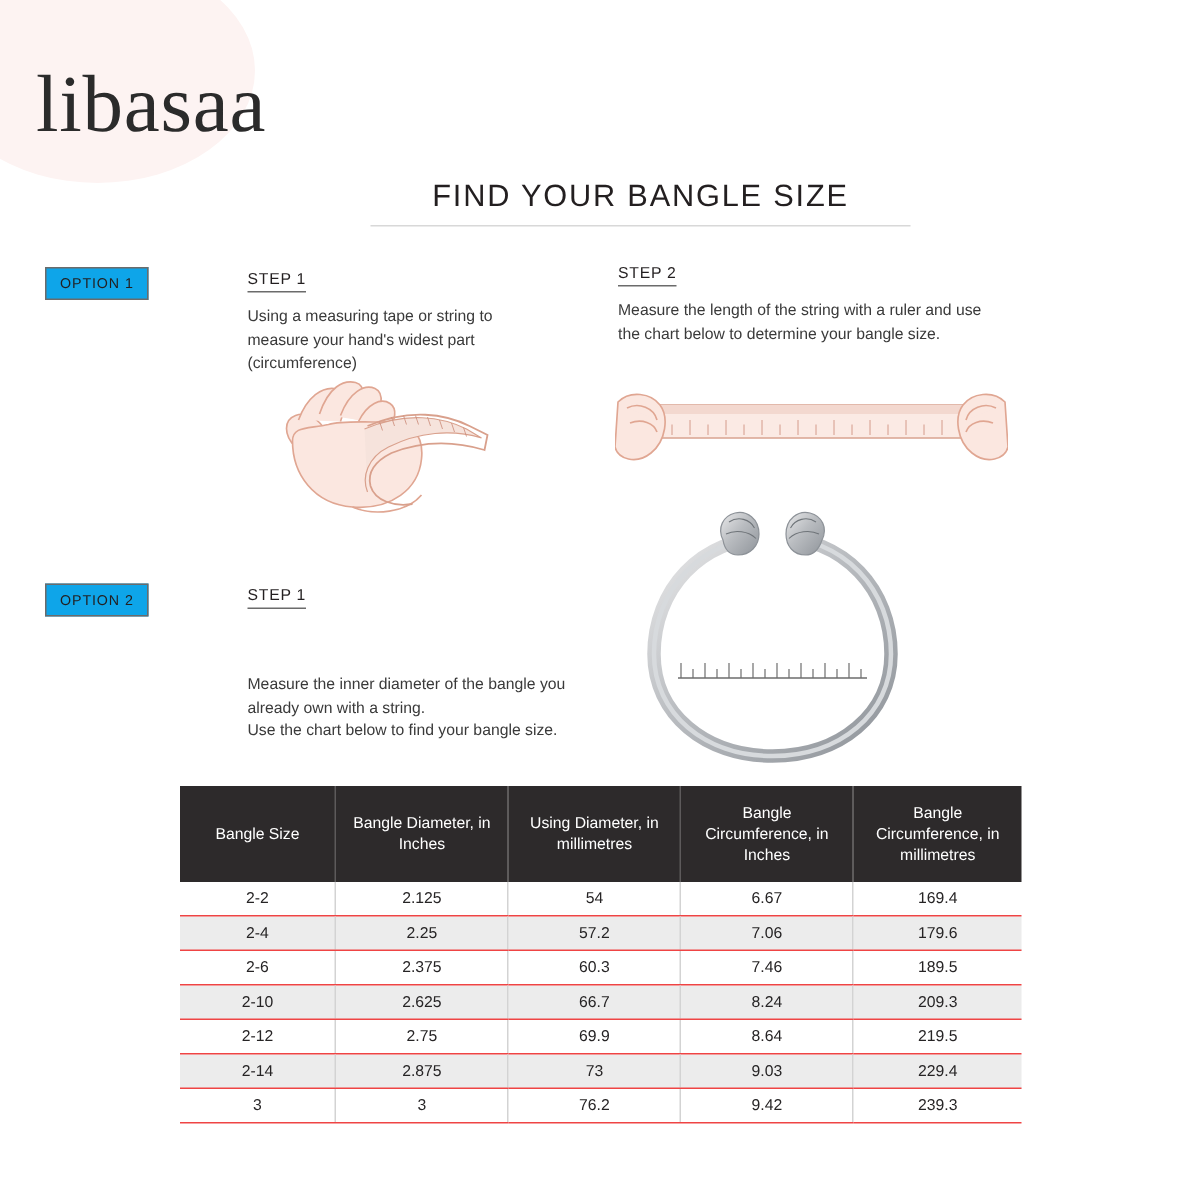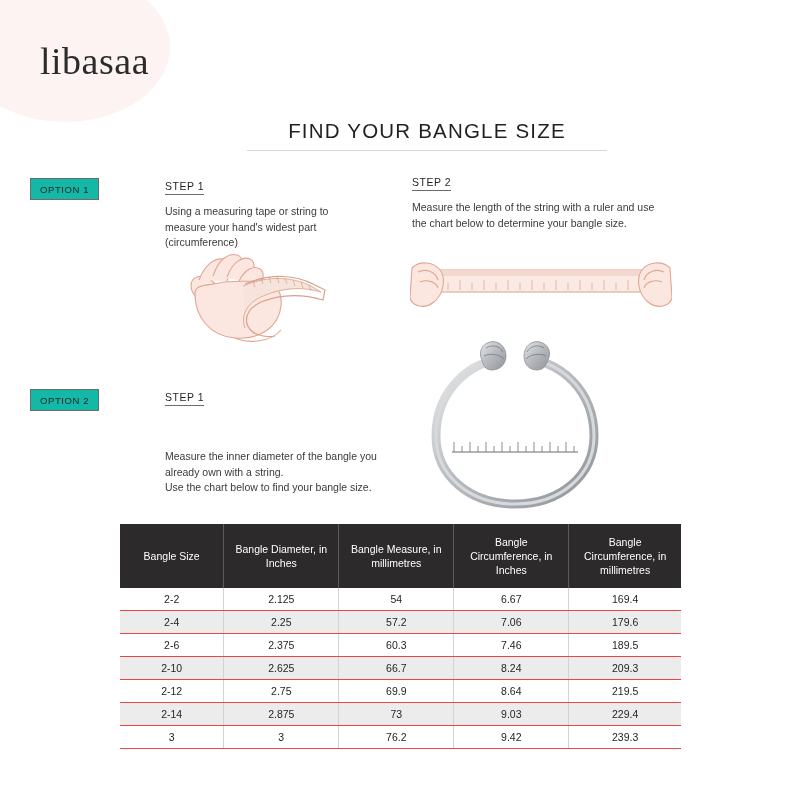--- a/index.html
+++ b/index.html
@@ -26,24 +26,24 @@
     left: -40px;
     top: -28px;
     width: 210px;
     height: 150px;
     background: #fdf3f2;
     border-radius: 50%;
     z-index: 0;
   }
   .brand {
     position: absolute;
-    left: 40px;
+    left: 24px;
     top: 42px;
     font-family: "Liberation Serif", serif;
-    font-size: 38px;
+    font-size: 54px;
     letter-spacing: 0.5px;
     color: #2b2b2b;
     z-index: 2;
     line-height: 1;
   }
 
   
   .title-wrap {
     position: absolute;
     left: 247px;
@@ -65,21 +65,21 @@
   }
 
   
   .option-badge {
     position: absolute;
     border: 1px solid #6b6b6b;
     font-size: 9.5px;
     letter-spacing: 0.6px;
     padding: 5px 9px 4px 9px;
     color: #231f20;
-    background: #14b8a6;
+    background: #0ea5e9;
   }
   #opt1 { left: 30px; top: 178px; }
   #opt2 { left: 30px; top: 389px; }
 
   
   .step {
     position: absolute;
   }
   .step-label {
     font-size: 10.5px;
@@ -315,21 +315,21 @@
       <col style="width:18.5%">
         <col style="width:20.5%">
         <col style="width:20.5%">
       <col style="width:20.5%">
         <col style="width:20%">
     </colgroup>
     <thead>
       <tr>
         <th>Bangle Size</th>
         <th>Bangle Diameter, in Inches</th>
-        <th>Bangle Measure, in millimetres</th>
+        <th>Using Diameter, in millimetres</th>
         <th>Bangle Circumference, in Inches</th>
         <th>Bangle Circumference, in millimetres</th>
       </tr>
     </thead>
     <tbody>
       <tr>
         <td>2-2</td>
         <td>2.125</td>
         <td>54</td>
         <td>6.67</td>

